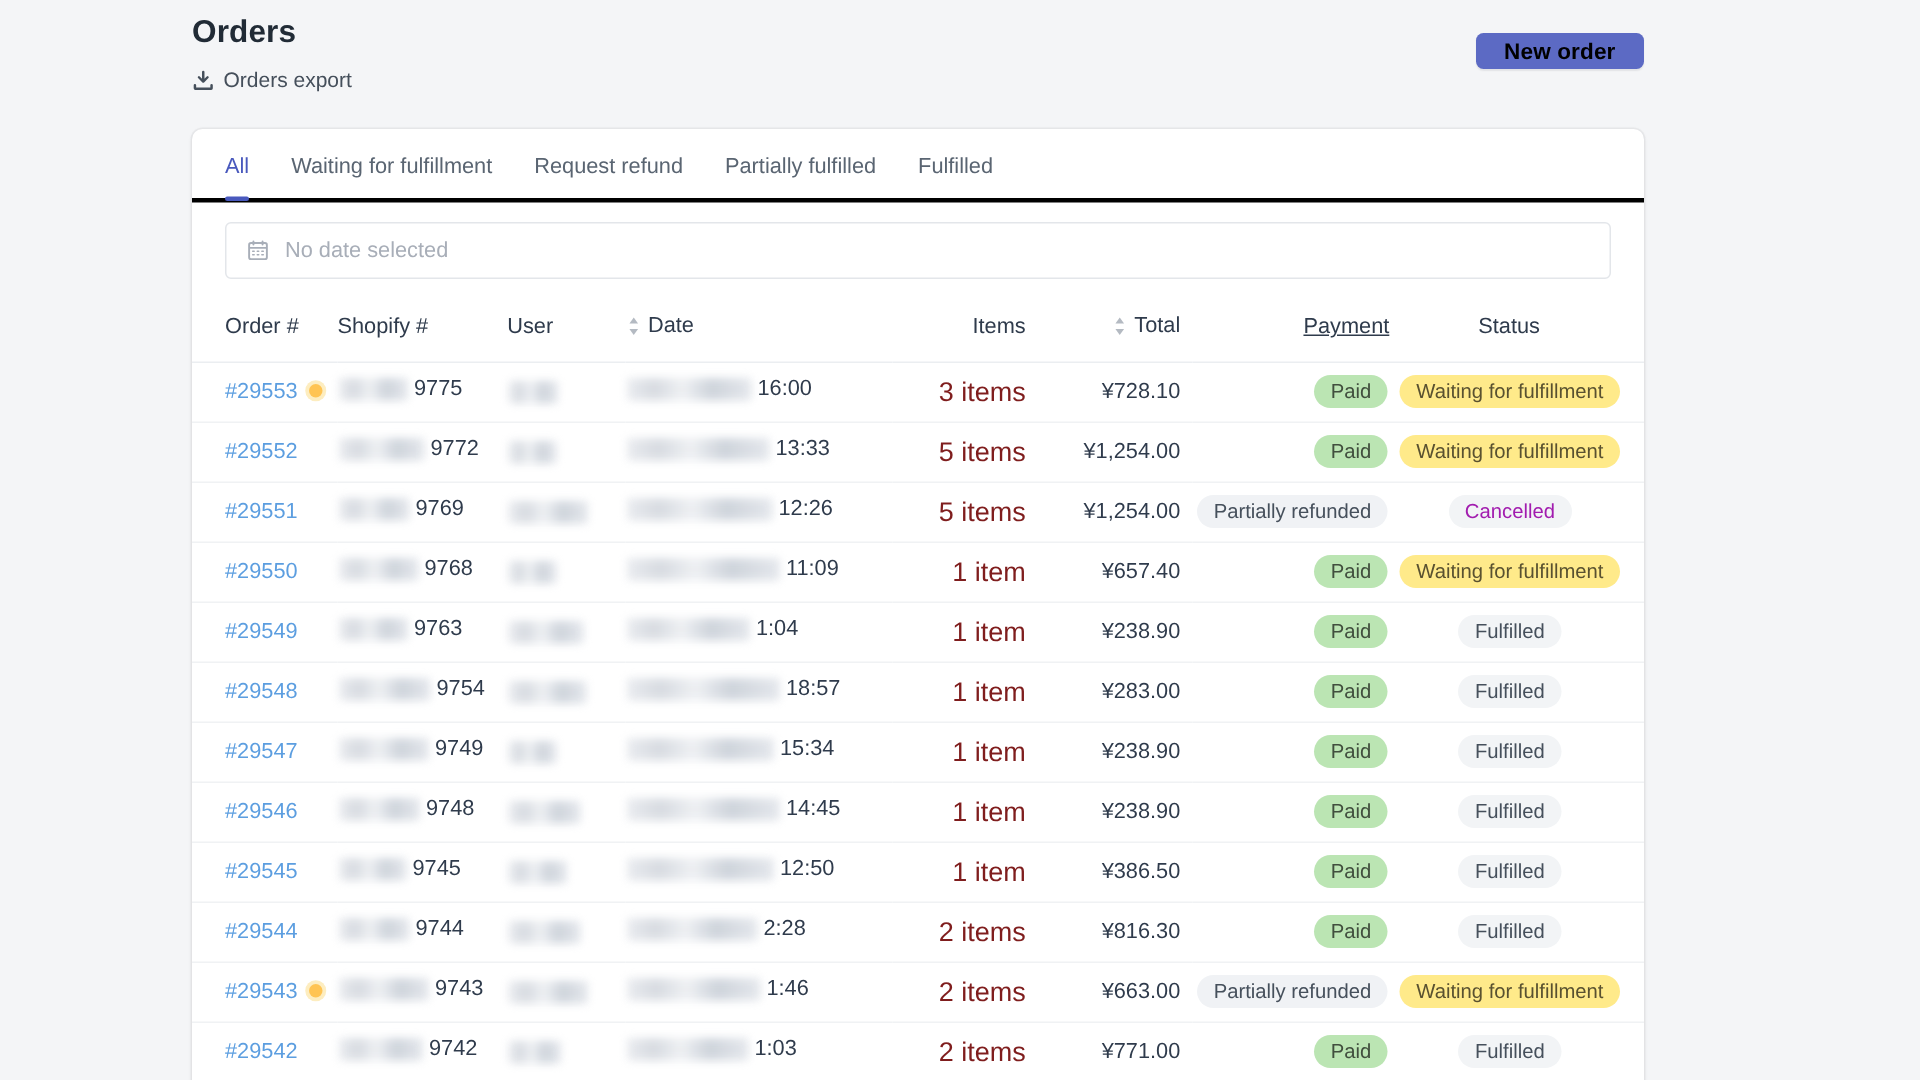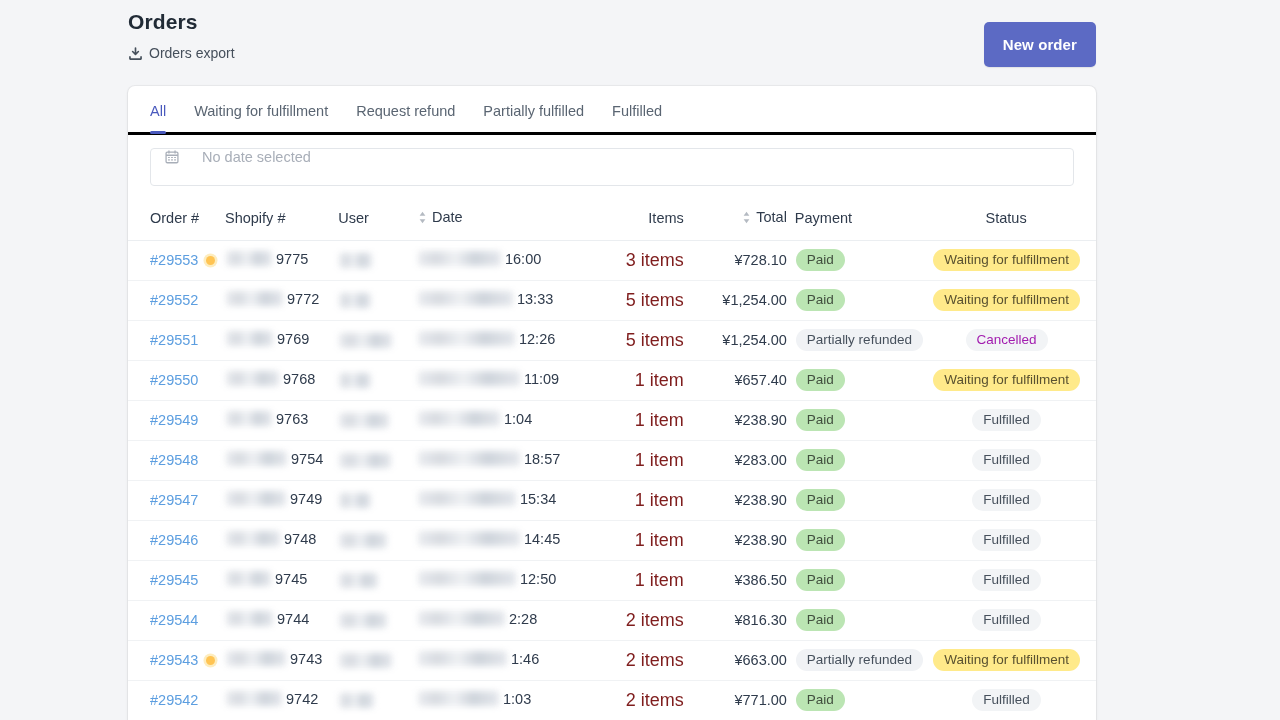--- a/index.html
+++ b/index.html
@@ -50,26 +50,26 @@
     flex: 0 0 auto;
   }
   .export-label {
     font-size: 14px;
     color: #454f5b;
     line-height: 16px;
   }
   .new-order-btn {
     position: absolute;
     right: 0; top: 14px;
-    height: 45px;
+    height: 24px;
     padding: 0 19px;
     background: #5c6ac4;
     border: none;
     border-radius: 5px;
-    color: #ffffff;
+    color: #000000;
     font-size: 15px;
     font-weight: bold;
     font-family: "Liberation Sans", sans-serif;
     cursor: pointer;
     box-shadow: 0 1px 1px rgba(22,29,37,.08);
     letter-spacing: .1px;
   }
 
   
   .card {
@@ -137,22 +137,22 @@
     background: transparent;
   }
   .search-box input::placeholder { color: #a8aeb8; }
   .date-box {
     flex: 1 1 auto;
     height: 38px;
     border: 1px solid #e3e6ea;
     border-radius: 4px;
     background: #fff;
     display: flex;
-    align-items: flex-start;
-    gap: 22px;
+    align-items: center;
+    gap: 10px;
     padding: 0 13px;
     cursor: pointer;
   }
   .cal-icon { width: 16px; height: 16px; display:block; color: #a8aeb8; flex: 0 0 auto;}
   .date-text { font-size: 14.5px; color: #a8aeb8; }
 
   
   table.orders {
     width: 100%;
     border-collapse: collapse;
@@ -173,21 +173,21 @@
     border-bottom: 1px solid #f0f2f4;
     vertical-align: middle;
   }
   
   .c-order   { width: 96px;  text-align: left;  padding-left: 22px !important; }
   .c-shopify { width: 112px; text-align: left; }
   .c-user    { width: 78px;  text-align: left; }
   .c-date    { width: 176px; text-align: left; }
   .c-items   { width: 96px;  text-align: right; padding-right: 8px !important; }
   .c-total   { width: 102px; text-align: right; padding-right: 8px !important; }
-  .c-payment { width: 130px; text-align: left; }
+  .c-payment { width: 130px; text-align: right; text-decoration: underline; }
   .c-status  { width: 168px; text-align: center; padding-right: 10px !important;}
 
   th.c-date .sorthead, th.c-total .sorthead {
     display: inline-flex; align-items: center; gap: 4px; cursor: pointer;
   }
   th.c-total .sorthead { justify-content: flex-end; }
   .sort-icon { width: 11px; height: 13px; display:block; color: #b4bac2; flex: 0 0 auto; }
 
   .order-link {
     color: #5c9ee0;

